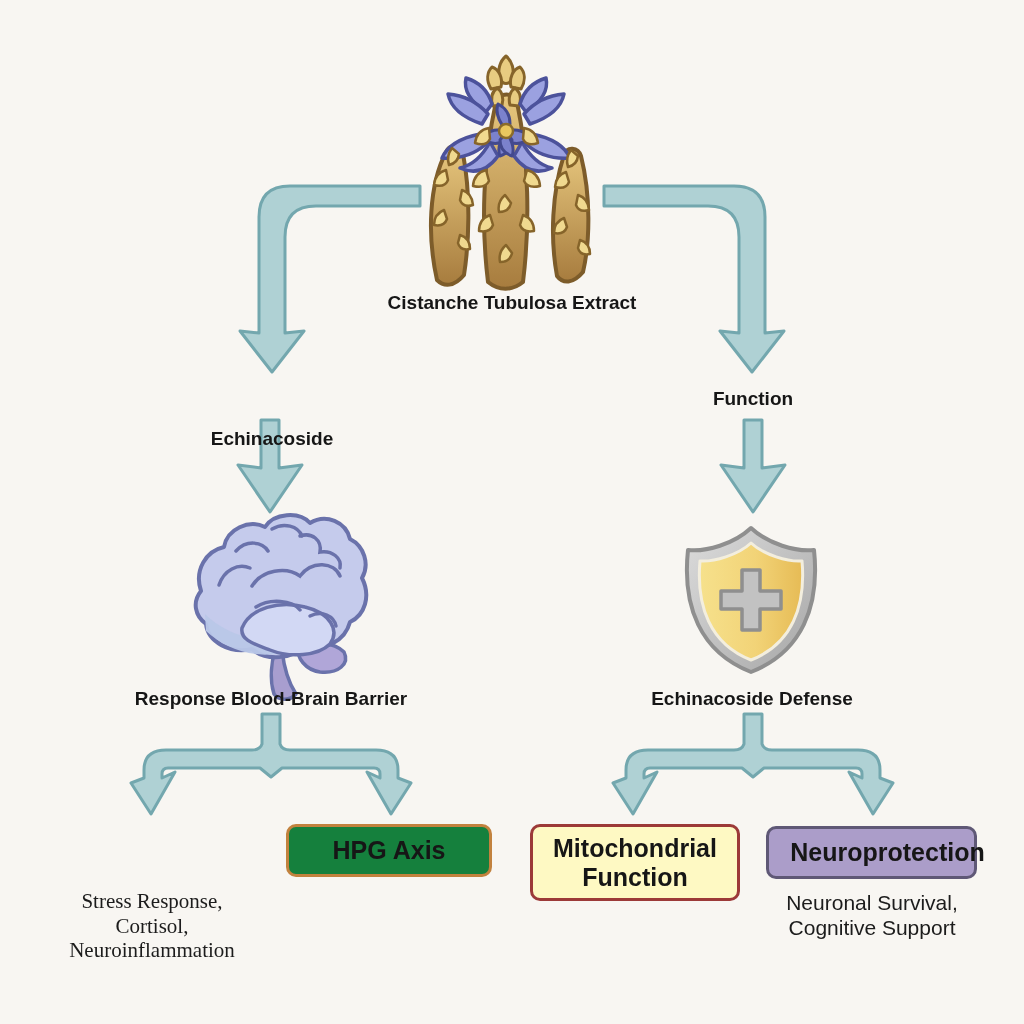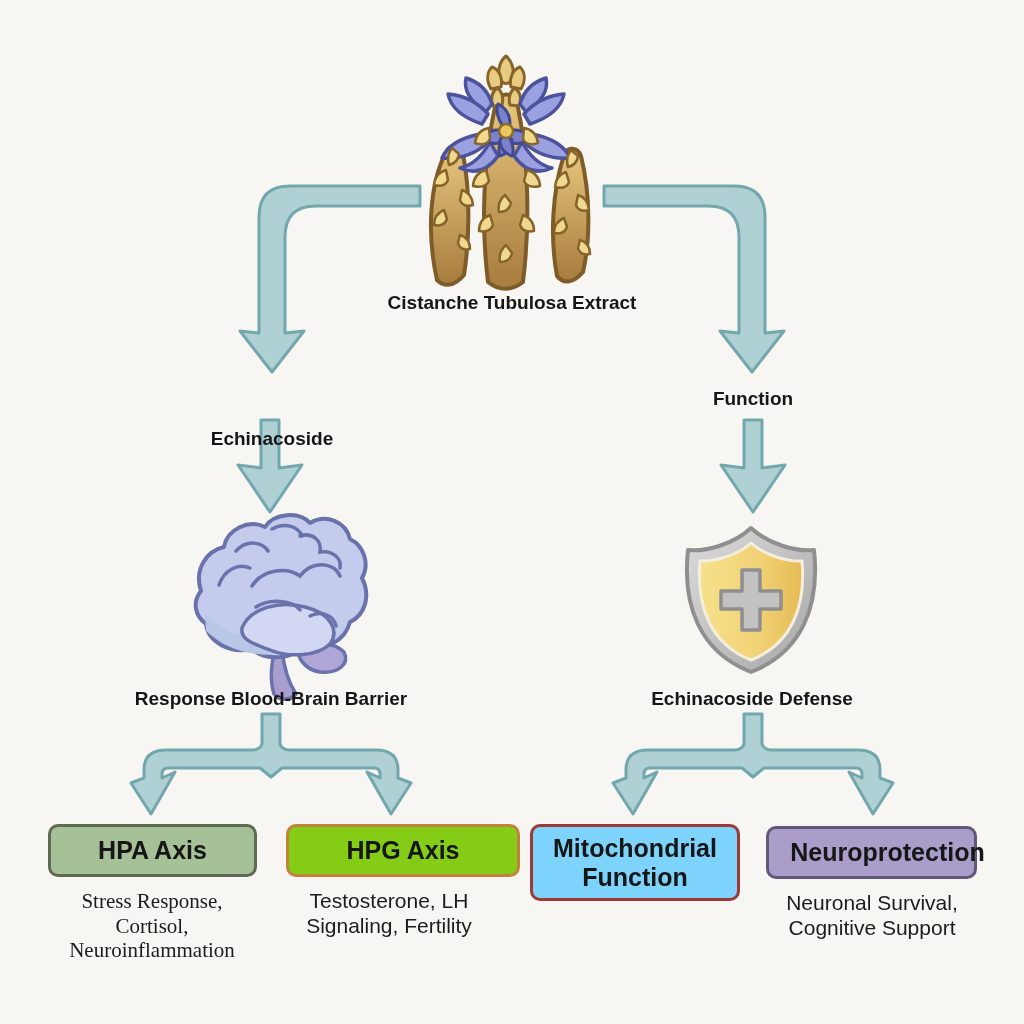--- a/index.html
+++ b/index.html
@@ -164,30 +164,26 @@
   </svg>
 
   <div class="label wrap" style="left:512px;top:288px;width:310px;">Cistanche Tubulosa Extract</div>
 
   <div class="label" style="left:272px;top:384px;margin-top:40px;">Echinacoside</div>
   <div class="label" style="left:753px;top:384px;">Function</div>
 
   <div class="label" style="left:271px;top:684px;">Response Blood-Brain Barrier</div>
   <div class="label" style="left:752px;top:684px;">Echinacoside Defense</div>
 
-  <div class="box" style="left: 48px; top: 824px; width: 209px; height: 53px; background: rgb(166, 192, 151); border-color: rgb(93, 107, 84);">
-    <span>HPA Axis</span>
-  </div>
-  <div class="box" style="left: 286px; top: 824px; width: 234px; height: 53px; background: #84cc16; border-color: rgb(194, 130, 62);">
+  <div class="box" style="left: 286px; top: 824px; width: 206px; height: 53px; background: #15803d; border-color: rgb(194, 130, 62);">
     <span>HPG Axis</span>
   </div>
-  <div class="box" style="left: 530px; top: 824px; width: 210px; height: 77px; background: #7dd3fc; border-color: rgb(156, 58, 56);">
+  <div class="box" style="left: 530px; top: 824px; width: 210px; height: 77px; background: #fef9c3; border-color: rgb(156, 58, 56);">
     <span>Mitochondrial Function</span>
   </div>
   <div class="box" style="left: 766px; top: 826px; width: 211px; height: 53px; background: rgb(171, 157, 201); border-color: rgb(95, 88, 118); padding-left: 36px;">
     <span>Neuroprotection</span>
   </div>
 
   <div class="detail" style="left:152px;top:889px;width:212px;font-family:Liberation Serif, serif;">Stress Response, Cortisol, Neuroinflammation</div>
-  <div class="detail" style="left:389px;top:889px;width:232px;">Testosterone, LH Signaling, Fertility</div>
   <div class="detail" style="left:872px;top:891px;width:232px;">Neuronal Survival, Cognitive Support</div>
 
 </div>
 
 </body></html>

